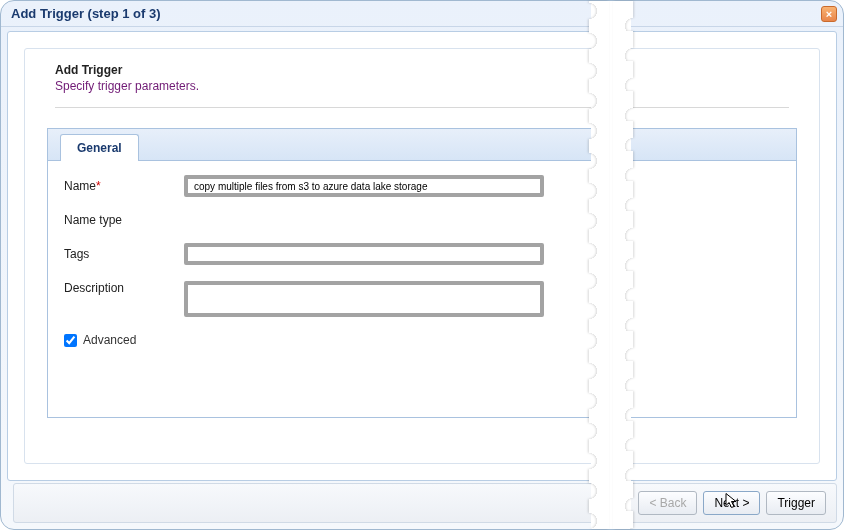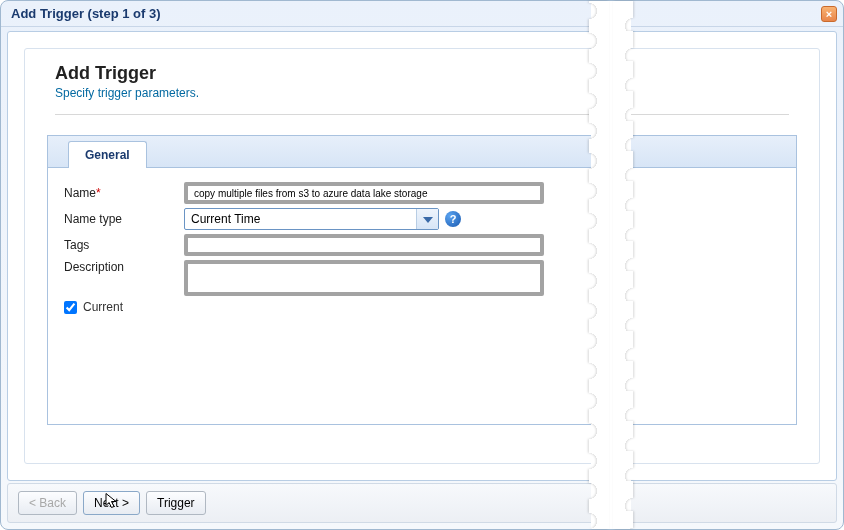--- a/index.html
+++ b/index.html
@@ -1,20 +1,20 @@
 <!DOCTYPE html>
 <html><head>
 <meta charset="utf-8">
 <style>
 * { box-sizing: border-box; margin: 0; padding: 0; }
 body { font-family: Arial, Helvetica, sans-serif; font-size: 12px; color: #333; background: #fff; }
 
 .window {
   width: 844px; height: 530px; position: relative;
-  border: 1px solid #a0b8d0; border-radius: 8px;
+  border: 1px solid #a0b8d0; border-radius: 14px;
   background: linear-gradient(#eaf1fb, #f5f8fc);
 }
 .titlebar {
   height: 26px; padding: 5px 10px; display: flex; align-items: center;
   border-bottom: 1px solid #c8d6e8;
   font-weight: bold; color: #1a3a6e; font-size: 13px;
 }
 .close-btn {
   position: absolute; right: 6px; top: 5px; width: 16px; height: 16px;
   background: linear-gradient(#f9b373,#e8854a); border: 1px solid #c96a2d;
@@ -27,50 +27,50 @@
   border: 1px solid #b8cde4; background: #fff; border-radius: 3px;
   padding: 16px;
 }
 .inner-panel {
   border: 1px solid #d8e2ee; border-radius: 3px;
   height: 100%; position: relative; background: #fff;
 }
 .heading {
   padding: 14px 30px 10px 30px;
 }
-.heading h2 { font-size: 18px; font-weight: bold; color: #222; }
-.heading p { font-size: 12px; color: #0369a1; margin-top: 2px; }
+.heading h2 { font-size: 12px; font-weight: bold; color: #222; }
+.heading p { font-size: 12px; color: #701a75; margin-top: 2px; }
 .divider { border-bottom: 1px solid #d8d8d8; margin: 4px 30px 0 30px; }
 
 .tab-container {
   margin: 20px 22px 0 22px;
   border: 1px solid #a9c2df;
   background: #fff;
   height: 290px;
 }
 .tab-header {
   background: linear-gradient(#e7effa,#d7e5f6);
   border-bottom: 1px solid #a9c2df;
   display: flex; align-items: flex-end;
-  padding: 0 20px; height: 32px;
+  padding: 0 12px; height: 32px;
 }
 .tab {
   padding: 6px 16px; margin-right: 2px; cursor: pointer;
   color: #1a3a6e; font-size: 12px;
   border: 1px solid transparent; border-bottom: none;
   position: relative; top: 1px;
 }
 .tab.active {
   background: #fff; border-color: #a9c2df;
   border-top-left-radius: 3px; border-top-right-radius: 3px;
   font-weight: bold;
 }
 
 .form-body { padding: 14px 16px; }
-.row { display: flex; align-items: center; margin-bottom: 4px; }
+.row { display: flex; align-items: center; margin-bottom: 16px; }
 .row label { width: 120px; color: #222; font-size: 12px; }
 .req { color: #c00; }
 .text-input {
   flex: 1; max-width: 360px; height: 22px;
   border: 4px solid #a3a3a3; border-radius: 2px;
   padding: 2px 6px; font-size: 10px; font-family: inherit;
 }
 .text-input.wide { max-width: 360px; }
 .combo-wrap { display: flex; align-items: center; }
 .combo {
@@ -91,23 +91,23 @@
   width: 16px; height: 16px; border-radius: 50%;
   background: radial-gradient(circle at 30% 30%, #5aa3f0, #1a5ab0);
   color: #fff; font-weight: bold; font-size: 11px;
   display: inline-flex; align-items: center; justify-content: center;
   margin-left: 6px; cursor: pointer;
 }
 .checkbox-row { display: flex; align-items: center; }
 .checkbox-row input { margin-right: 6px; }
 
 .footer {
-  position: absolute; left: 6px; right: 6px; bottom: 6px; height: 40px;
+  position: absolute; left: 12px; right: 6px; bottom: 6px; height: 40px;
   border: 1px solid #d0dae6; background: linear-gradient(#f7f9fc,#eceff4);
-  border-radius: 3px; display: flex; align-items: center; 
+  border-radius: 3px; display: flex; align-items: center; justify-content: flex-end;
   padding: 0 10px; gap: 6px;
 }
 .btn {
   min-width: 56px; height: 24px; padding: 0 10px;
   border: 1px solid #b0b8c2; border-radius: 3px;
   background: linear-gradient(#fcfdff,#e8ecf2);
   font-size: 12px; cursor: pointer;
 }
 .btn:disabled { color: #a8a8a8; cursor: default; }
 .btn.primary { border-color: #8aa8c8; position: relative; }
@@ -168,48 +168,35 @@
 
         <div class="form-body">
 
           <div class="row">
             <label><span>Name</span><span class="req">*</span></label>
             <input type="text" class="text-input wide" value="copy multiple files from s3 to azure data lake storage" style="">
           </div>
 
           <div class="row">
             <label>Name type</label>
-            <div class="combo-wrap">
-              <div class="combo">
-                <input type="text" value="Current Time" style="">
-                <div class="chevron">
-                  <span>
-                    <svg viewBox="0 0 10 6">
-                        <path d="M0 0 L5 6 L10 0 Z" fill="#3a6aa8"></path>
-                      </svg>
-                  </span>
-                </div>
-              </div>
-              <span class="help-icon">?</span>
-            </div>
           </div>
 
           <div class="row">
             <label>Tags</label>
             <input type="text" class="text-input wide" value="" style="">
           </div>
 
           <div class="row" style="align-items:flex-start;">
             <label>Description</label>
             <textarea class="text-input" style="height: 36px; max-width: 360px; resize: none;" value=""></textarea>
           </div>
 
           <div class="row checkbox-row">
             <input type="checkbox" checked="" style="">
-            <span>Current</span>
+            <span>Advanced</span>
           </div>
 
         </div>
       </div>
 
     </div>
   </div>
 
   <div class="footer">
     <button class="btn" disabled="">&lt; Back</button>

